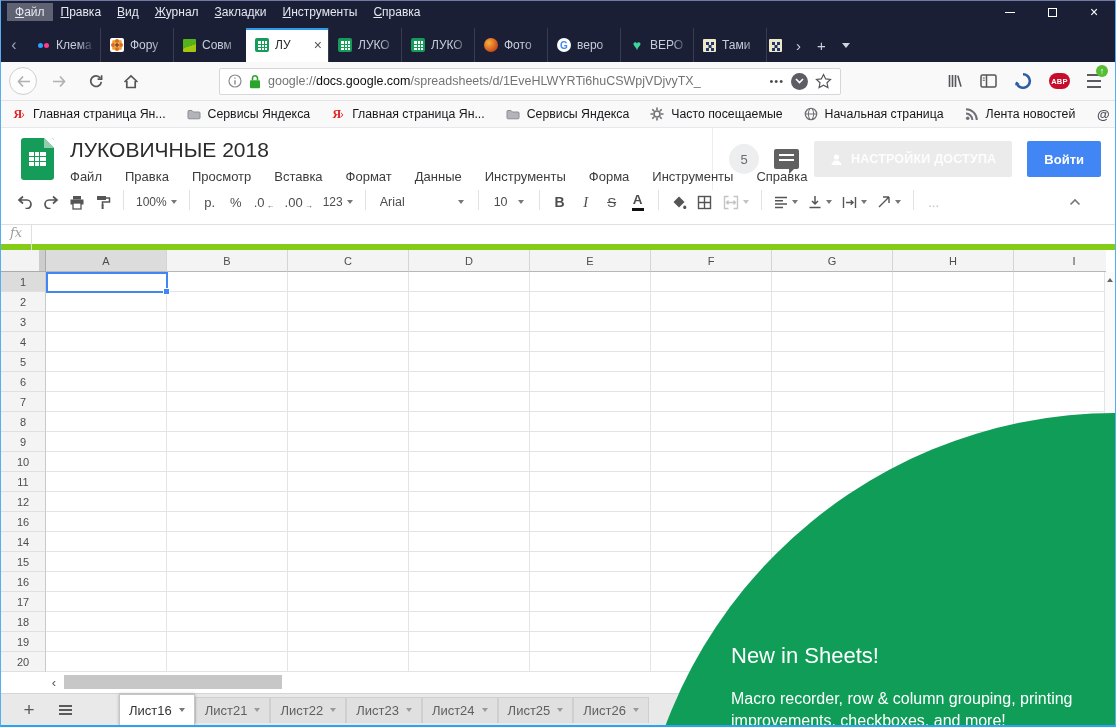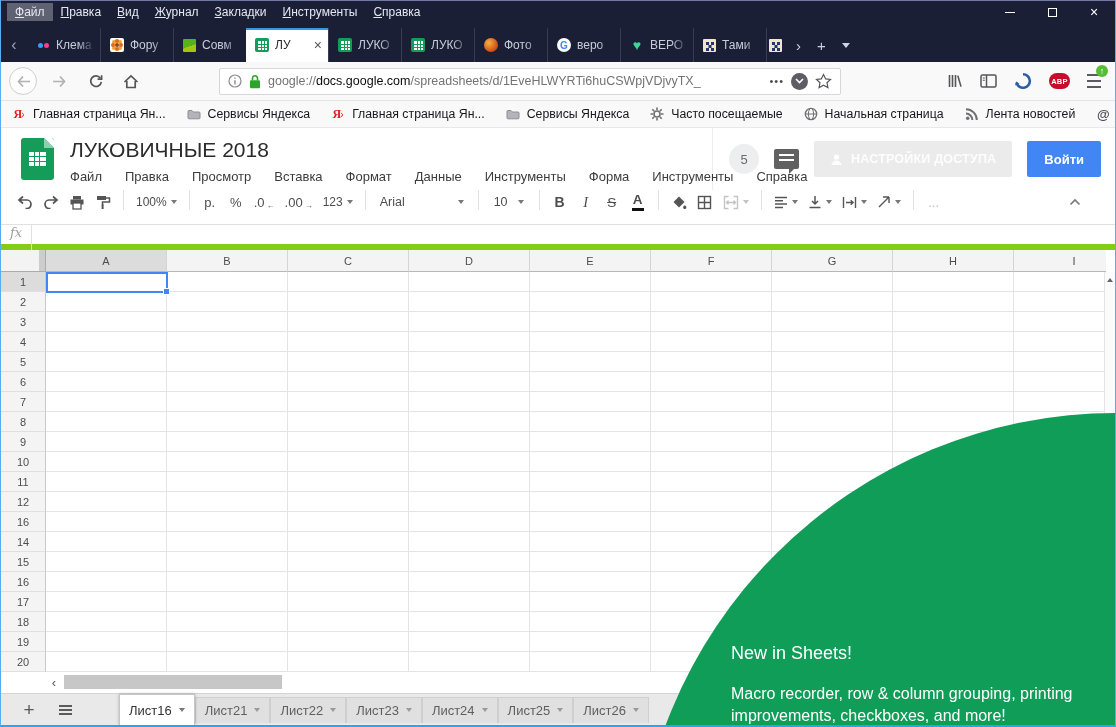--- a/index.html
+++ b/index.html
@@ -139,21 +139,21 @@
   .allsheets{margin-left:14px;display:flex;flex-direction:column;gap:2px;width:20px;align-items:center}
   .allsheets i{width:13px;height:2px;background:#5b5b5b;display:block}
   .stabs{display:flex;align-items:center;height:100%;margin-left:44px}
   .stab{height:26px;margin-top:0;background:#e0e0e0;border:1px solid #cfcfcf;border-bottom:none;display:flex;align-items:center;gap:7px;padding:0 9px;font-size:13px;color:#5f5f5f}
   .stab .caret{border-top-color:#9a9a9a}
   .stab.active{height:31px;background:#fff;color:#333;box-shadow:0 0 3px rgba(0,0,0,.25);border-color:#c6c6c6;position:relative;z-index:2}
   .stab.active .caret{border-top-color:#777}
   
   .promo{position:absolute;left:634px;top:285px;width:962px;height:962px;border-radius:50%;background:#0f9d58;z-index:30}
   .promo-inner{position:absolute;left:96px;top:230px;width:362px;color:#fff}
-  .ptitle{font-size:18px}
+  .ptitle{font-size:22px}
   .pbody{font-size:16px;line-height:22px;margin-top:19px}
 </style>
 </head>
 <body>
 
 <div class="window">
 
   <div class="titlebar">
     <div style="display:flex">
         <span class="mb-it focus"><u>Ф</u>айл</span>

